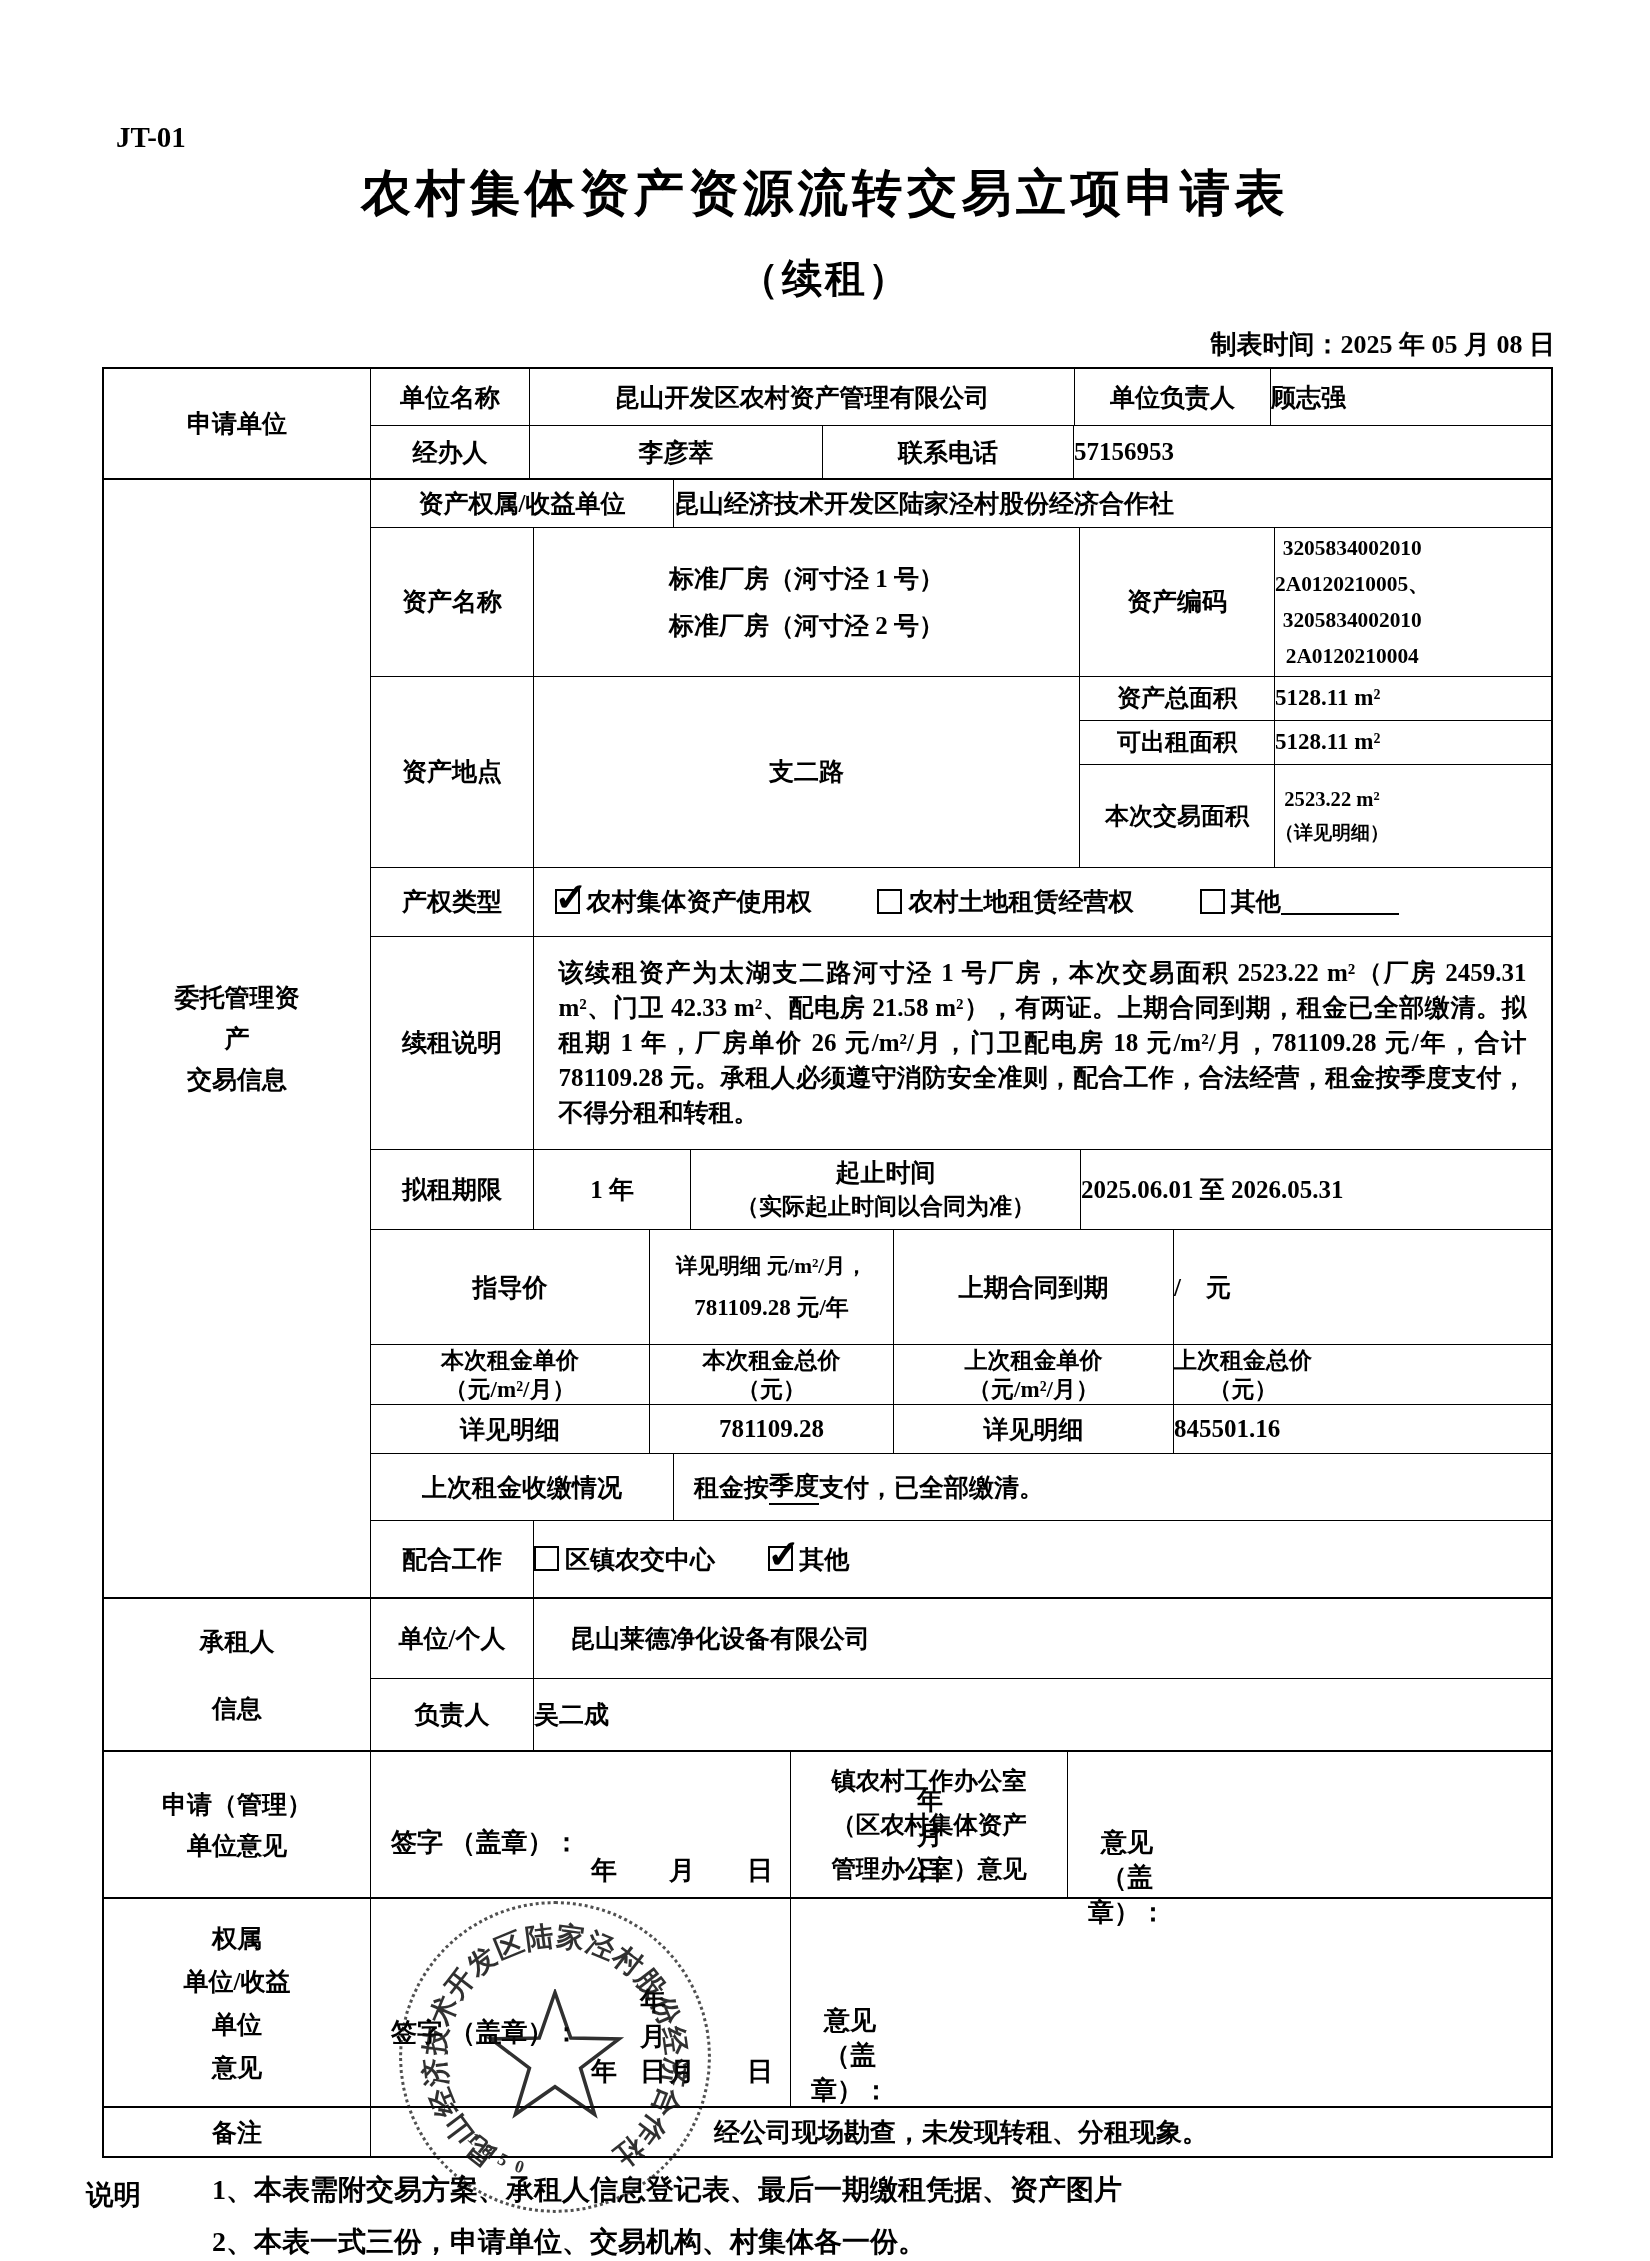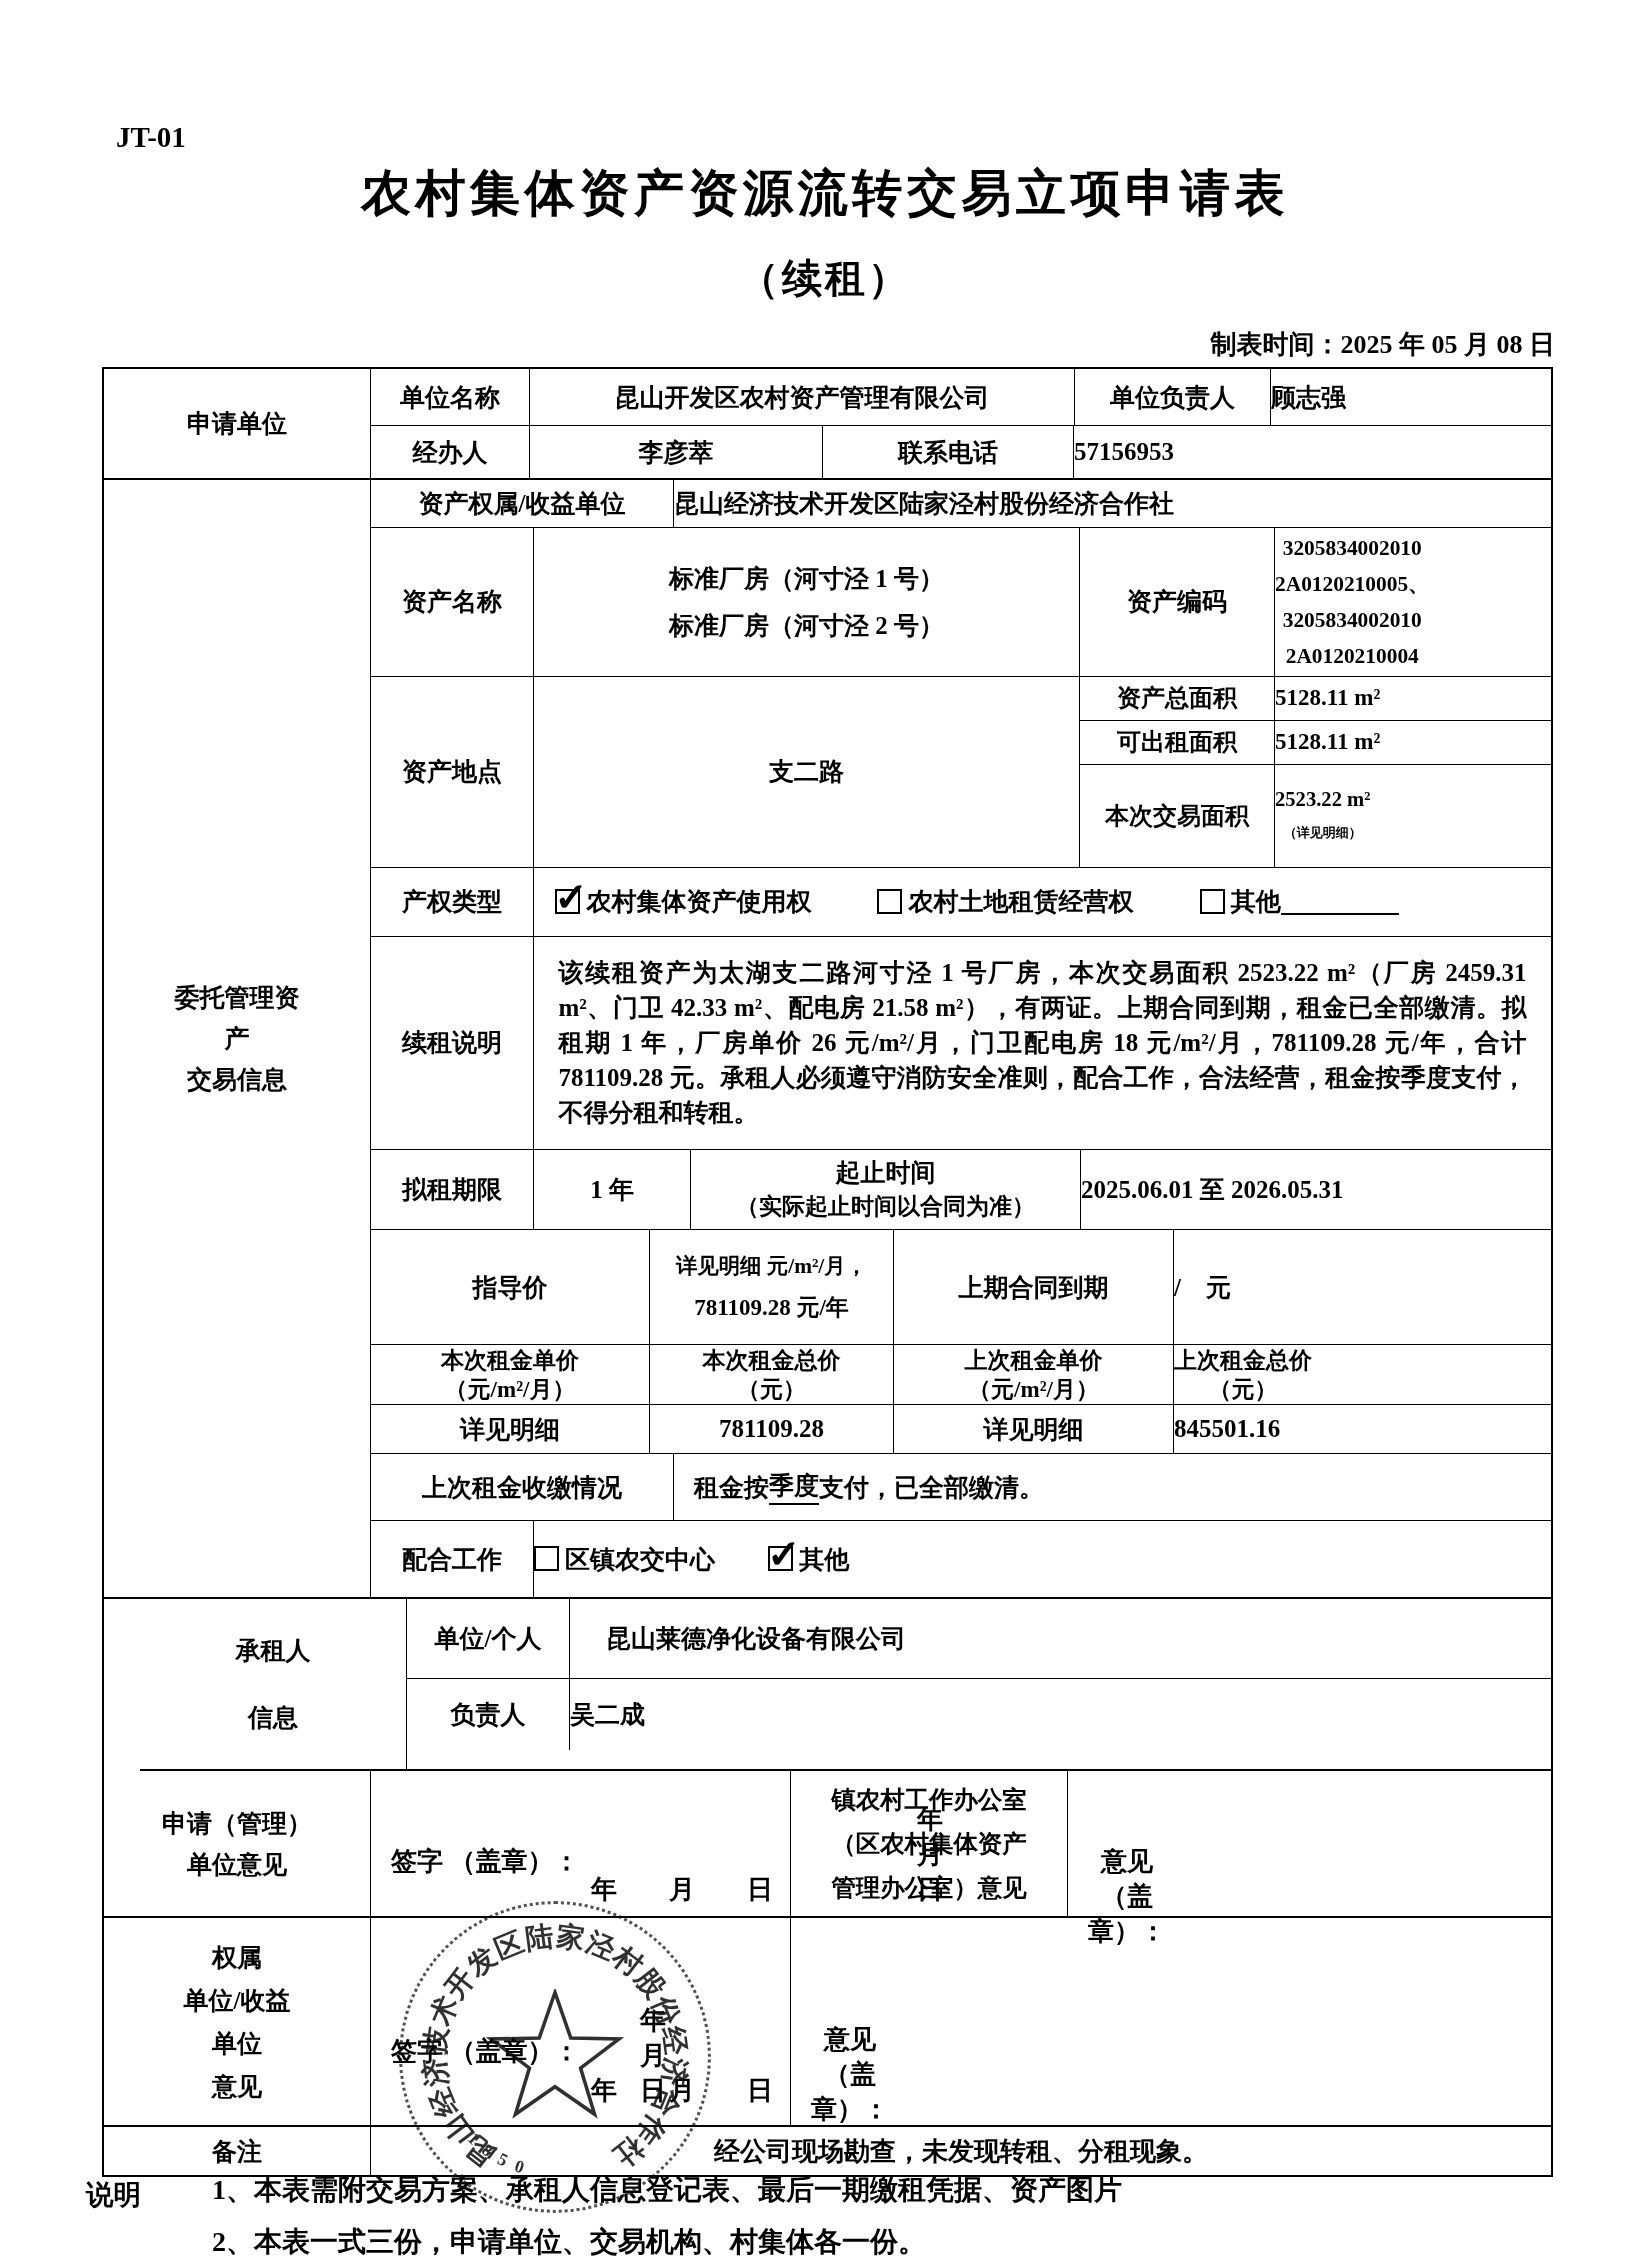--- a/index.html
+++ b/index.html
@@ -113,21 +113,21 @@
             <div class="c" style="font-size:23px;">5128.11 m²</div>
           </div>
           <div class="r" style="height:44px;">
             <div class="c" style="flex:0 0 195px;font-size:24px;">可出租面积</div>
             <div class="c" style="font-size:23px;">5128.11 m²</div>
           </div>
           <div class="r" style="flex:1;">
             <div class="c" style="flex:0 0 195px;font-size:24px;">本次交易面积</div>
             <div class="c lines" style="line-height:34px;">
               <div style="font-size:20.6px;">2523.22 m²</div>
-              <div style="font-size:13px;">（详见明细）</div>
+              <div style="font-size:19px;">（详见明细）</div>
             </div>
           </div>
         </div>
       </div>
 
       <div class="r" style="height:69px;">
         <div class="c" style="flex:0 0 163px;">产权类型</div>
         <div class="c left" style="padding-left:21.4px;gap:66px;">
           <span><span class="box checked"></span><span>农村集体资产使用权</span></span>
           <span><span class="box"></span><span>农村土地租赁经营权</span></span>
@@ -198,21 +198,21 @@
       <div class="r" style="height:76px;">
         <div class="c" style="flex:0 0 163px;">配合工作</div>
         <div class="c" style="gap:53px;">
           <span><span class="box"></span><span>区镇农交中心</span></span>
           <span><span class="box checked"></span><span>其他</span></span>
         </div>
       </div>
     </div>
   </div>
 
-  <div class="band" style="height:172px;margin-left:36px;">
+  <div class="band" style="height:153px;">
     <div class="colA" style="line-height:67px;">
       <div>承租人</div>
       <div>信息</div>
     </div>
     <div class="stack">
       <div class="r" style="height:80px;gap:36px;">
         <div class="c" style="flex:0 0 163px;">单位/个人</div>
         <div class="c">昆山莱德净化设备有限公司</div>
       </div>
       <div class="r" style="height:71px;">

